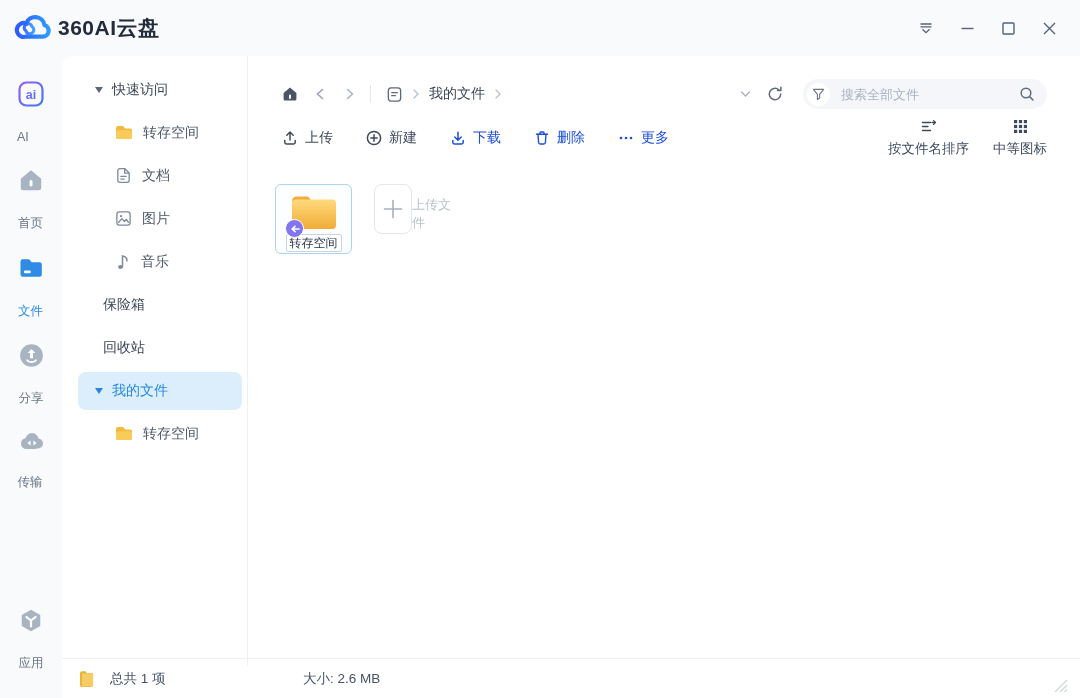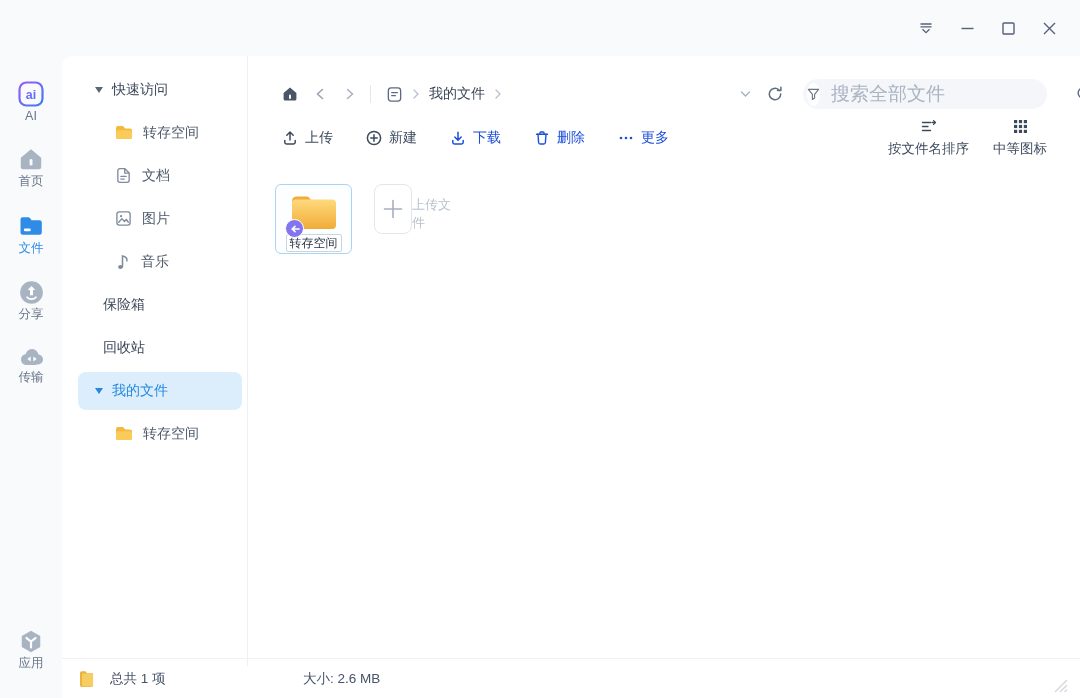--- a/index.html
+++ b/index.html
@@ -9,21 +9,21 @@
 
   
   .titlebar { position:absolute; top:0; left:0; right:0; height:56px; display:flex; align-items:center; padding:0 22px 0 13px; }
   .logo { display:flex; align-items:center; gap:7px; }
   .wordmark { font-size:21px; font-weight:800; color:#232C3D; letter-spacing:.5px; }
   .win-controls { margin-left:auto; display:flex; align-items:center; gap:23px; }
   .wc-btn { width:18px; height:18px; display:flex; align-items:center; justify-content:center; cursor:pointer; color:#56627A; }
 
   
   .rail { position:absolute; left:0; top:56px; bottom:0; width:62px; display:flex; flex-direction:column; align-items:center; padding:24px 0 26px 0; }
-  .rail-item { display:flex; flex-direction:column; align-items:center; gap:1px; margin-bottom:23px; cursor:pointer; }
+  .rail-item { display:flex; flex-direction:column; align-items:flex-start; gap:22px; margin-bottom:23px; cursor:pointer; }
   .rail-label { font-size:12.5px; color:#6A7689; }
   .rail-item.active .rail-label { color:#2E8BE6; }
   .rail-spacer { flex:1; }
 
   
   .panel { position:absolute; left:62px; top:56px; right:0; bottom:0; background:#FFFFFF; border-top-left-radius:10px; }
 
   
   .sidebar { position:absolute; left:0; top:0; bottom:32px; width:186px; border-right:1px solid #EDF1F5; padding-top:12px; }
   .sb-row { height:43px; display:flex; align-items:center; font-size:14px; color:#3A4557; cursor:pointer; }
@@ -38,21 +38,21 @@
   
   .main { position:absolute; left:186px; top:0; right:0; bottom:40px; padding:0 33px 0 34px; }
   .crumb-row { margin-top:22px; height:32px; display:flex; align-items:center; }
   .crumb-row .chev { display:flex; align-items:center; cursor:pointer; }
   .crumb-divider { width:1px; height:18px; background:#E4E8EE; margin:0 15px; }
   .crumb-text { font-size:14px; color:#3A4557; margin:0 9px; cursor:pointer; }
   .flex1 { flex:1; }
 
   .search-pill { width:244px; height:30px; border-radius:15px; background:#F4F6F9; display:flex; align-items:center; padding:0 12px 0 4px; }
   .filter-circle { width:23px; height:23px; border-radius:50%; background:#FFFFFF; display:flex; align-items:center; justify-content:center; cursor:pointer; }
-  .search-input { flex:1; border:none; outline:none; background:transparent; font-size:19px; color:#3A4557; margin-left:11px; font-family:inherit; }
+  .search-input { flex:1; border:none; outline:none; background:transparent; font-size:13px; color:#3A4557; margin-left:11px; font-family:inherit; }
   .search-input::placeholder { color:#A9B3C2; }
 
   .toolbar { margin-top:12px; height:32px; display:flex; align-items:center;gap:13px; }
   .tb-left { display:flex; align-items:center; gap:33px; }
   .tb-btn { display:flex; align-items:center; gap:7px; font-size:14px; color:#3D4A5E; cursor:pointer; }
   .tb-btn.disabled { color:#1d4ed8; cursor:default; }
   .tb-right { margin-left:auto; display:flex; align-items:center; gap:24px; }
   .tb-right .tb-btn { font-size:13.5px; gap:6px;flex-direction:column; }
 
   
@@ -87,20 +87,29 @@
     <linearGradient id="gradFolder" x1="0" y1="0" x2="0" y2="1">
       <stop offset="0" stop-color="#FFD97C"></stop>
         <stop offset="1" stop-color="#F0AC38"></stop>
     </linearGradient>
   </defs>
 </svg>
 
 <div class="app">
 
   <header class="titlebar">
+    <div class="logo">
+      <span>
+        <svg width="38" height="30" viewBox="0 0 38 30" fill="none">
+          <path d="M11 24 a7 7 0 1 1 2.2 -13.6 A9.5 9.5 0 0 1 31.5 12 a6 6 0 0 1 -1.8 11.7 h-17" stroke="url(#gradCloud)" stroke-width="4.2" stroke-linecap="round"></path>
+          <path d="M13 18 a4 4 0 1 0 6 -4.5 a4 4 0 1 0 -6 4.5" stroke="url(#gradCloud)" stroke-width="3.2" stroke-linecap="round" fill="none" opacity="0.9"></path>
+        </svg>
+      </span>
+      <span class="wordmark">360AI云盘</span>
+    </div>
     <div class="win-controls">
       <span class="wc-btn">
         <svg width="16" height="16" viewBox="0 0 16 16">
             <path d="M2.5 4 h11 M2.5 6.8 h11" stroke="currentColor" stroke-width="1.3"></path>
             <path d="M4.5 9.3 L8 12.6 L11.5 9.3" stroke="currentColor" stroke-width="1.3" fill="none"></path>
           </svg>
       </span>
       <span class="wc-btn">
         <svg width="15" height="15" viewBox="0 0 15 15">
             <path d="M1.5 7.5 h12" stroke="currentColor" stroke-width="1.4"></path>

